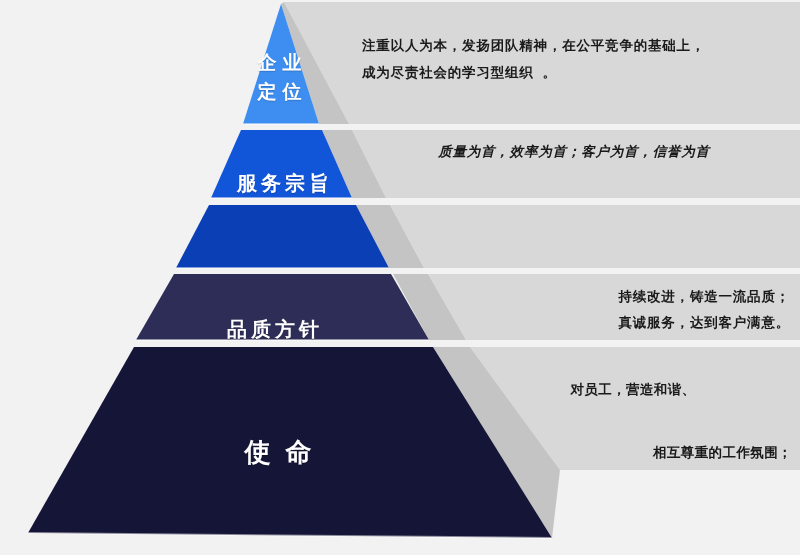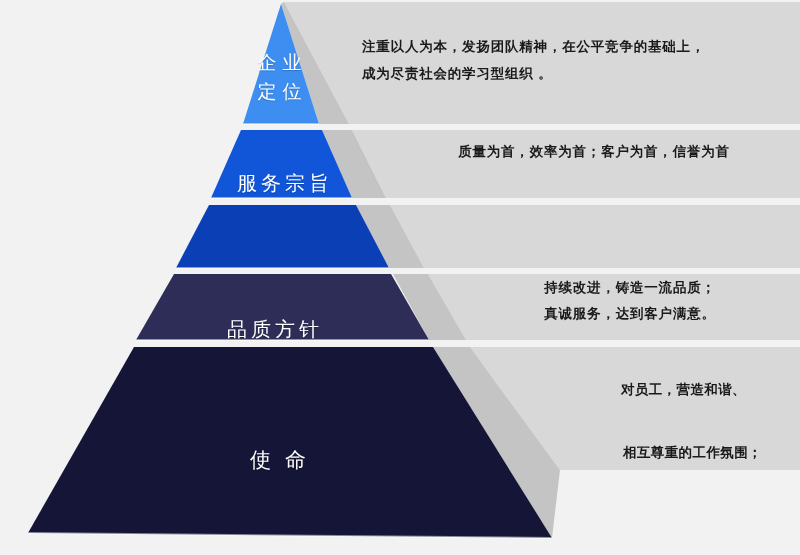--- a/index.html
+++ b/index.html
@@ -21,21 +21,21 @@
   }
   #pyramid-svg {
     position: absolute;
     left: 0; top: 0;
     width: 800px;
     height: 555px;
   }
   .tier-label {
     position: absolute;
     color: #ffffff;
-    font-weight: normal;
+    font-weight: bold;
     text-align: center;
     line-height: 1.55;
     white-space: pre-line;
     letter-spacing: 3px;
     text-shadow: 0 1px 1px rgba(0,0,0,0.18);
     pointer-events: none;
   }
   #label-0 {
     left: 215px; top: 48px; width: 135px;
     font-size: 19px; letter-spacing: 6px;
@@ -47,36 +47,36 @@
   #label-2 {
     left: 155px; top: 222px; width: 260px;
     font-size: 20px; letter-spacing: 4px;
   }
   #label-3 {
     left: 120px; top: 314px; width: 310px;
     font-size: 20px; letter-spacing: 4px;
   }
   #label-4 {
     left: 60px; top: 432px; width: 440px;
-    font-size: 21px; letter-spacing: 4px; margin-top: 12px;
+    font-size: 26px; letter-spacing: 4px;
   }
   .desc {
     position: absolute;
     color: #1a1a1a;
     font-size: 13.5px;
     line-height: 2.0;
     letter-spacing: 0.8px;
     font-weight: bold;
     white-space: pre-line;
     pointer-events: none;
   }
-  #desc-0 { left: 362px; top: 33px;  width: 430px; text-align: left; }
-  #desc-1 { left: 398px; top: 138px; width: 392px; text-align: center; }
+  #desc-0 { left: 362px; top: 33px;  width: 430px; text-align: left; font-family: Liberation Mono, monospace; }
+  #desc-1 { left: 378px; top: 138px; width: 392px; text-align: center; font-style: italic; }
   #desc-2 { left: 450px; top: 213px; width: 340px; text-align: center; }
-  #desc-3 { left: 470px; top: 275px; width: 320px; text-align: center; line-height: 1.95; }
+  #desc-3 { left: 470px; top: 284px; width: 320px; text-align: right; line-height: 1.95; }
   #desc-4 {
     left: 520px; top: 342px; width: 272px;
     text-align: right; line-height: 2.35; letter-spacing: 0.4px;
   }
   #desc-4 .ml { display: block; }
 </style>
 </head>
 <body>
 
 <div id="stage">
@@ -121,19 +121,19 @@
   <div class="tier-label" id="label-1">服务宗旨</div>
   <div class="tier-label" id="label-3">品质方针</div>
   <div class="tier-label" id="label-4">使    命</div>
 
   <div class="desc" id="desc-0">注重以人为本，发扬团队精神，在公平竞争的基础上，
 成为尽责社会的学习型组织 。</div>
   <div class="desc" id="desc-1">质量为首，效率为首；客户为首，信誉为首</div>
   <div class="desc" id="desc-3">持续改进，铸造一流品质；
 真诚服务，达到客户满意。</div>
   <div class="desc" id="desc-4">
-    <span class="ml" style="margin-right:46px;">对员工，营造和谐、</span>
-    <span class="ml" style="margin-right:30px;">相互尊重的工作氛围；</span>
+    <span class="ml" style="margin-right:46px;text-align:center;">对员工，营造和谐、</span>
+    <span class="ml" style="">相互尊重的工作氛围；</span>
     
     
   </div>
 
 </div>
 
 </body></html>

